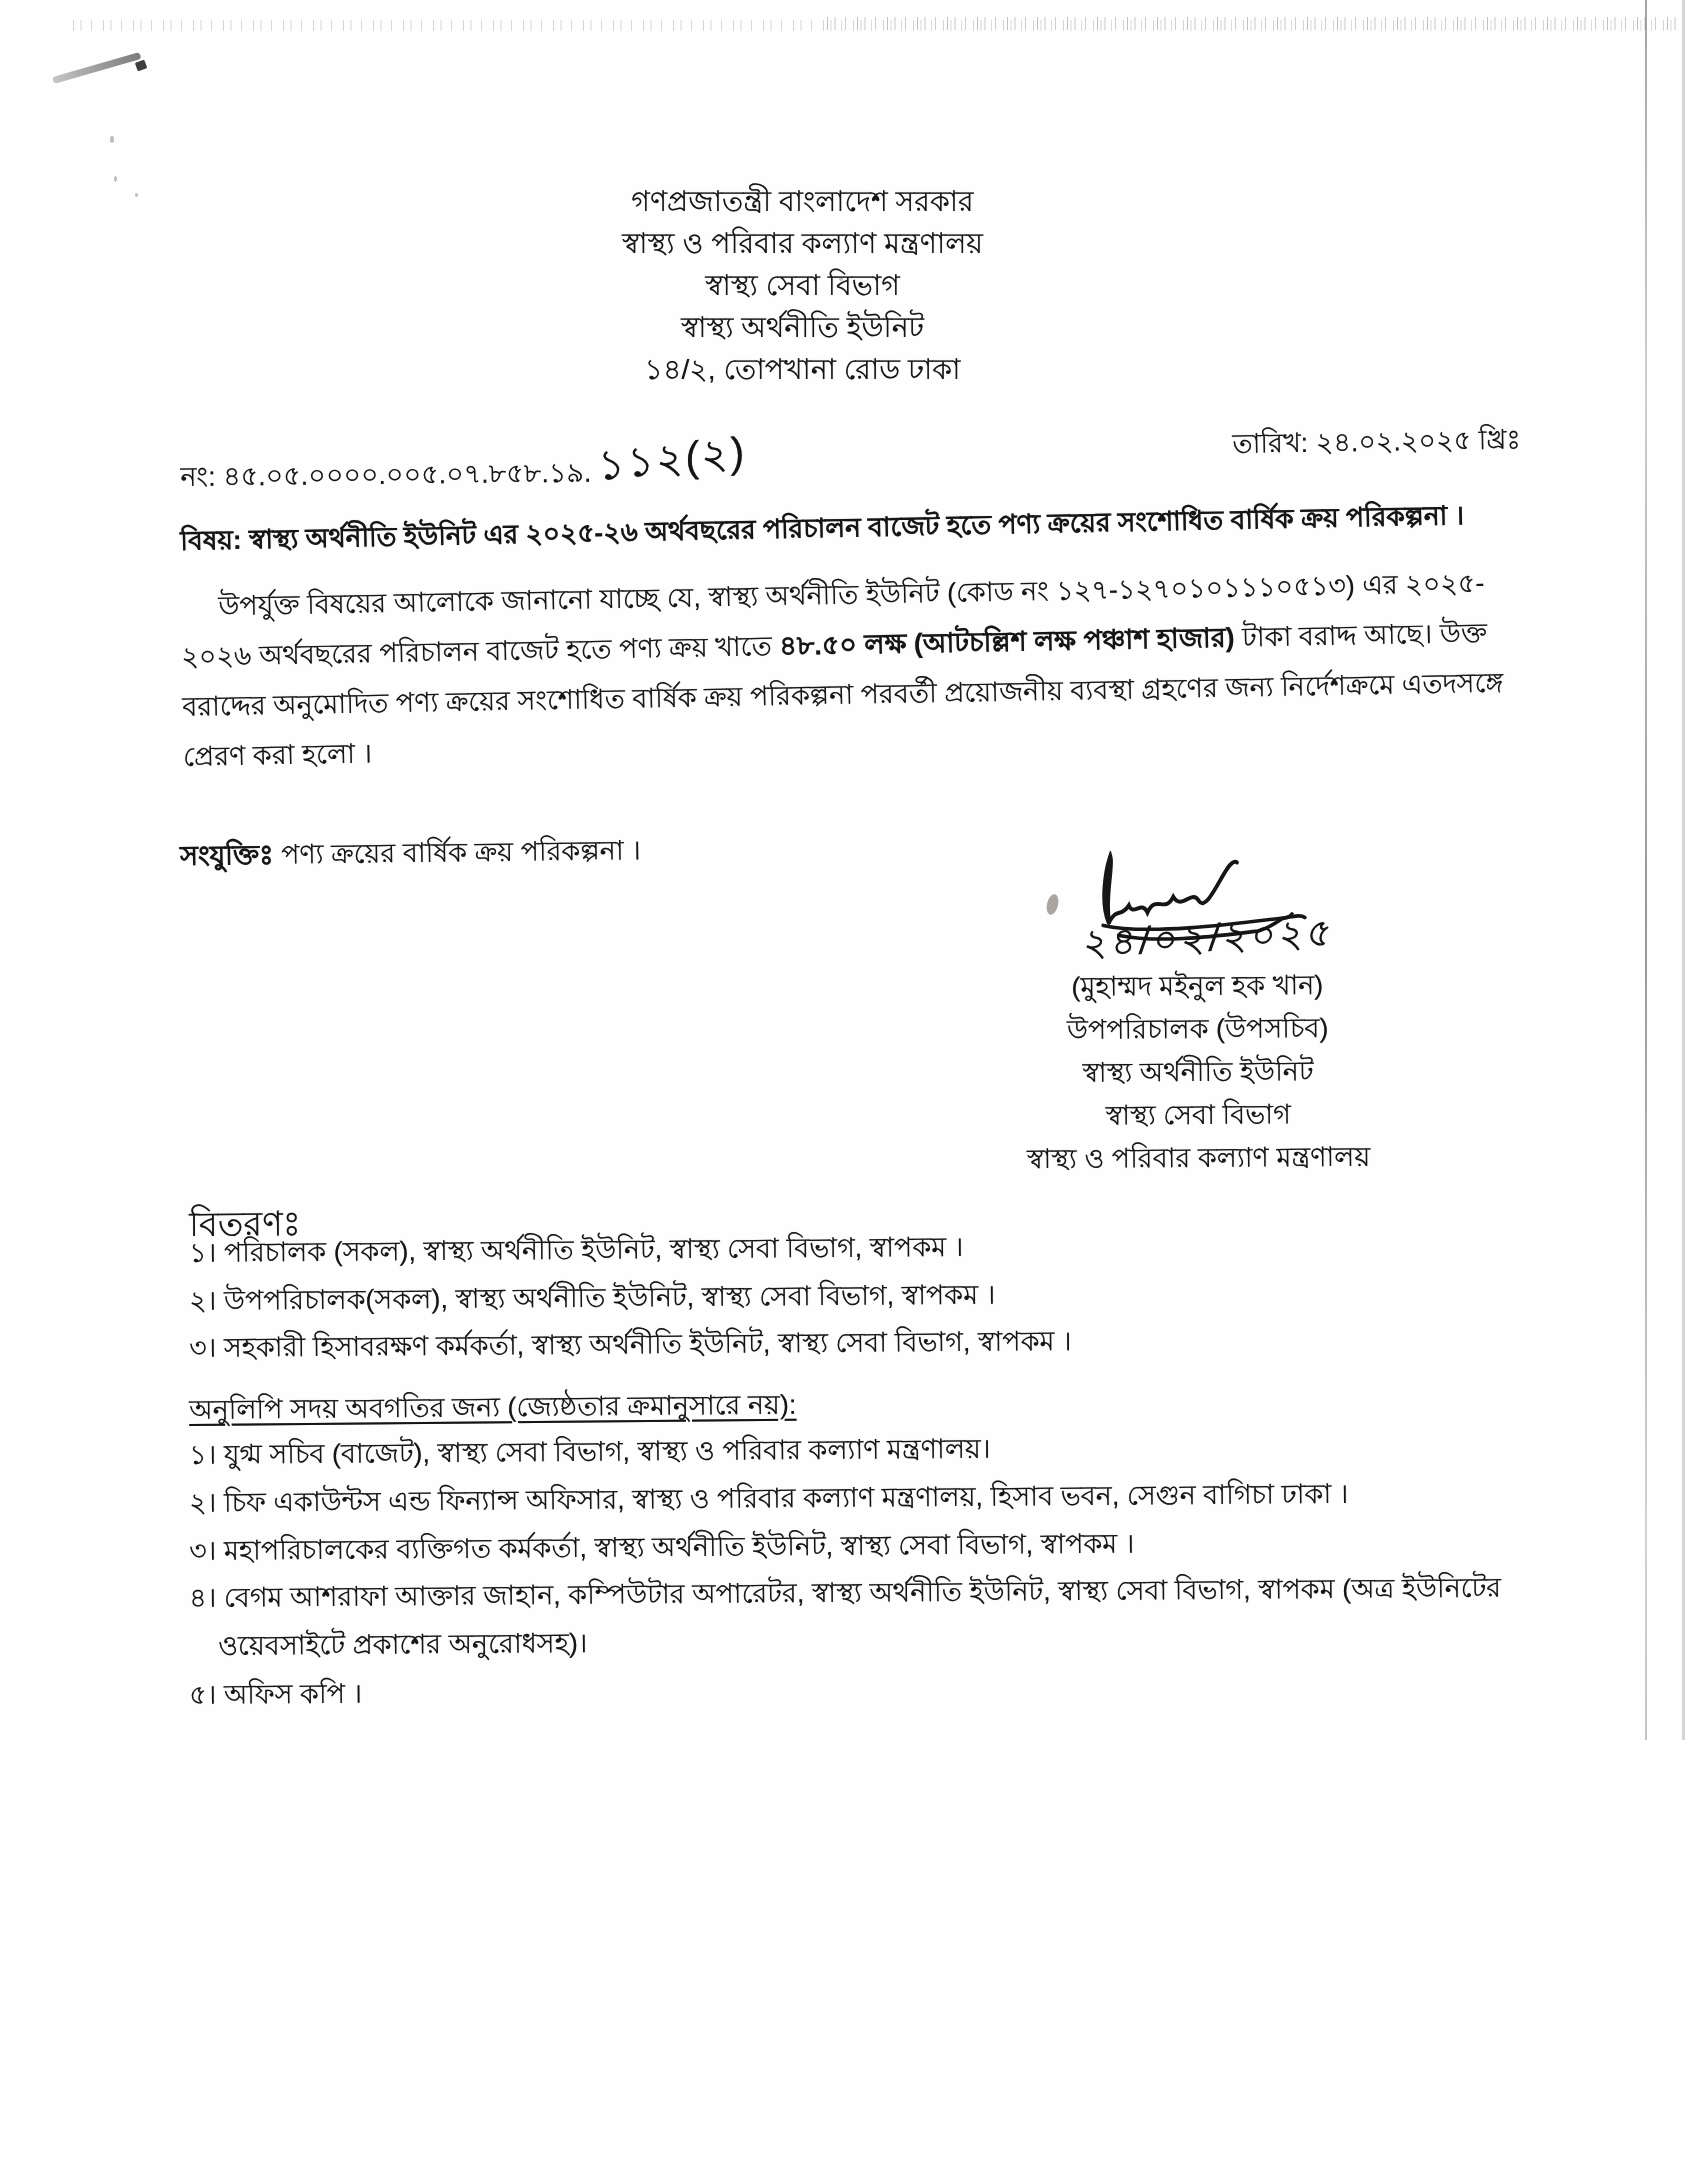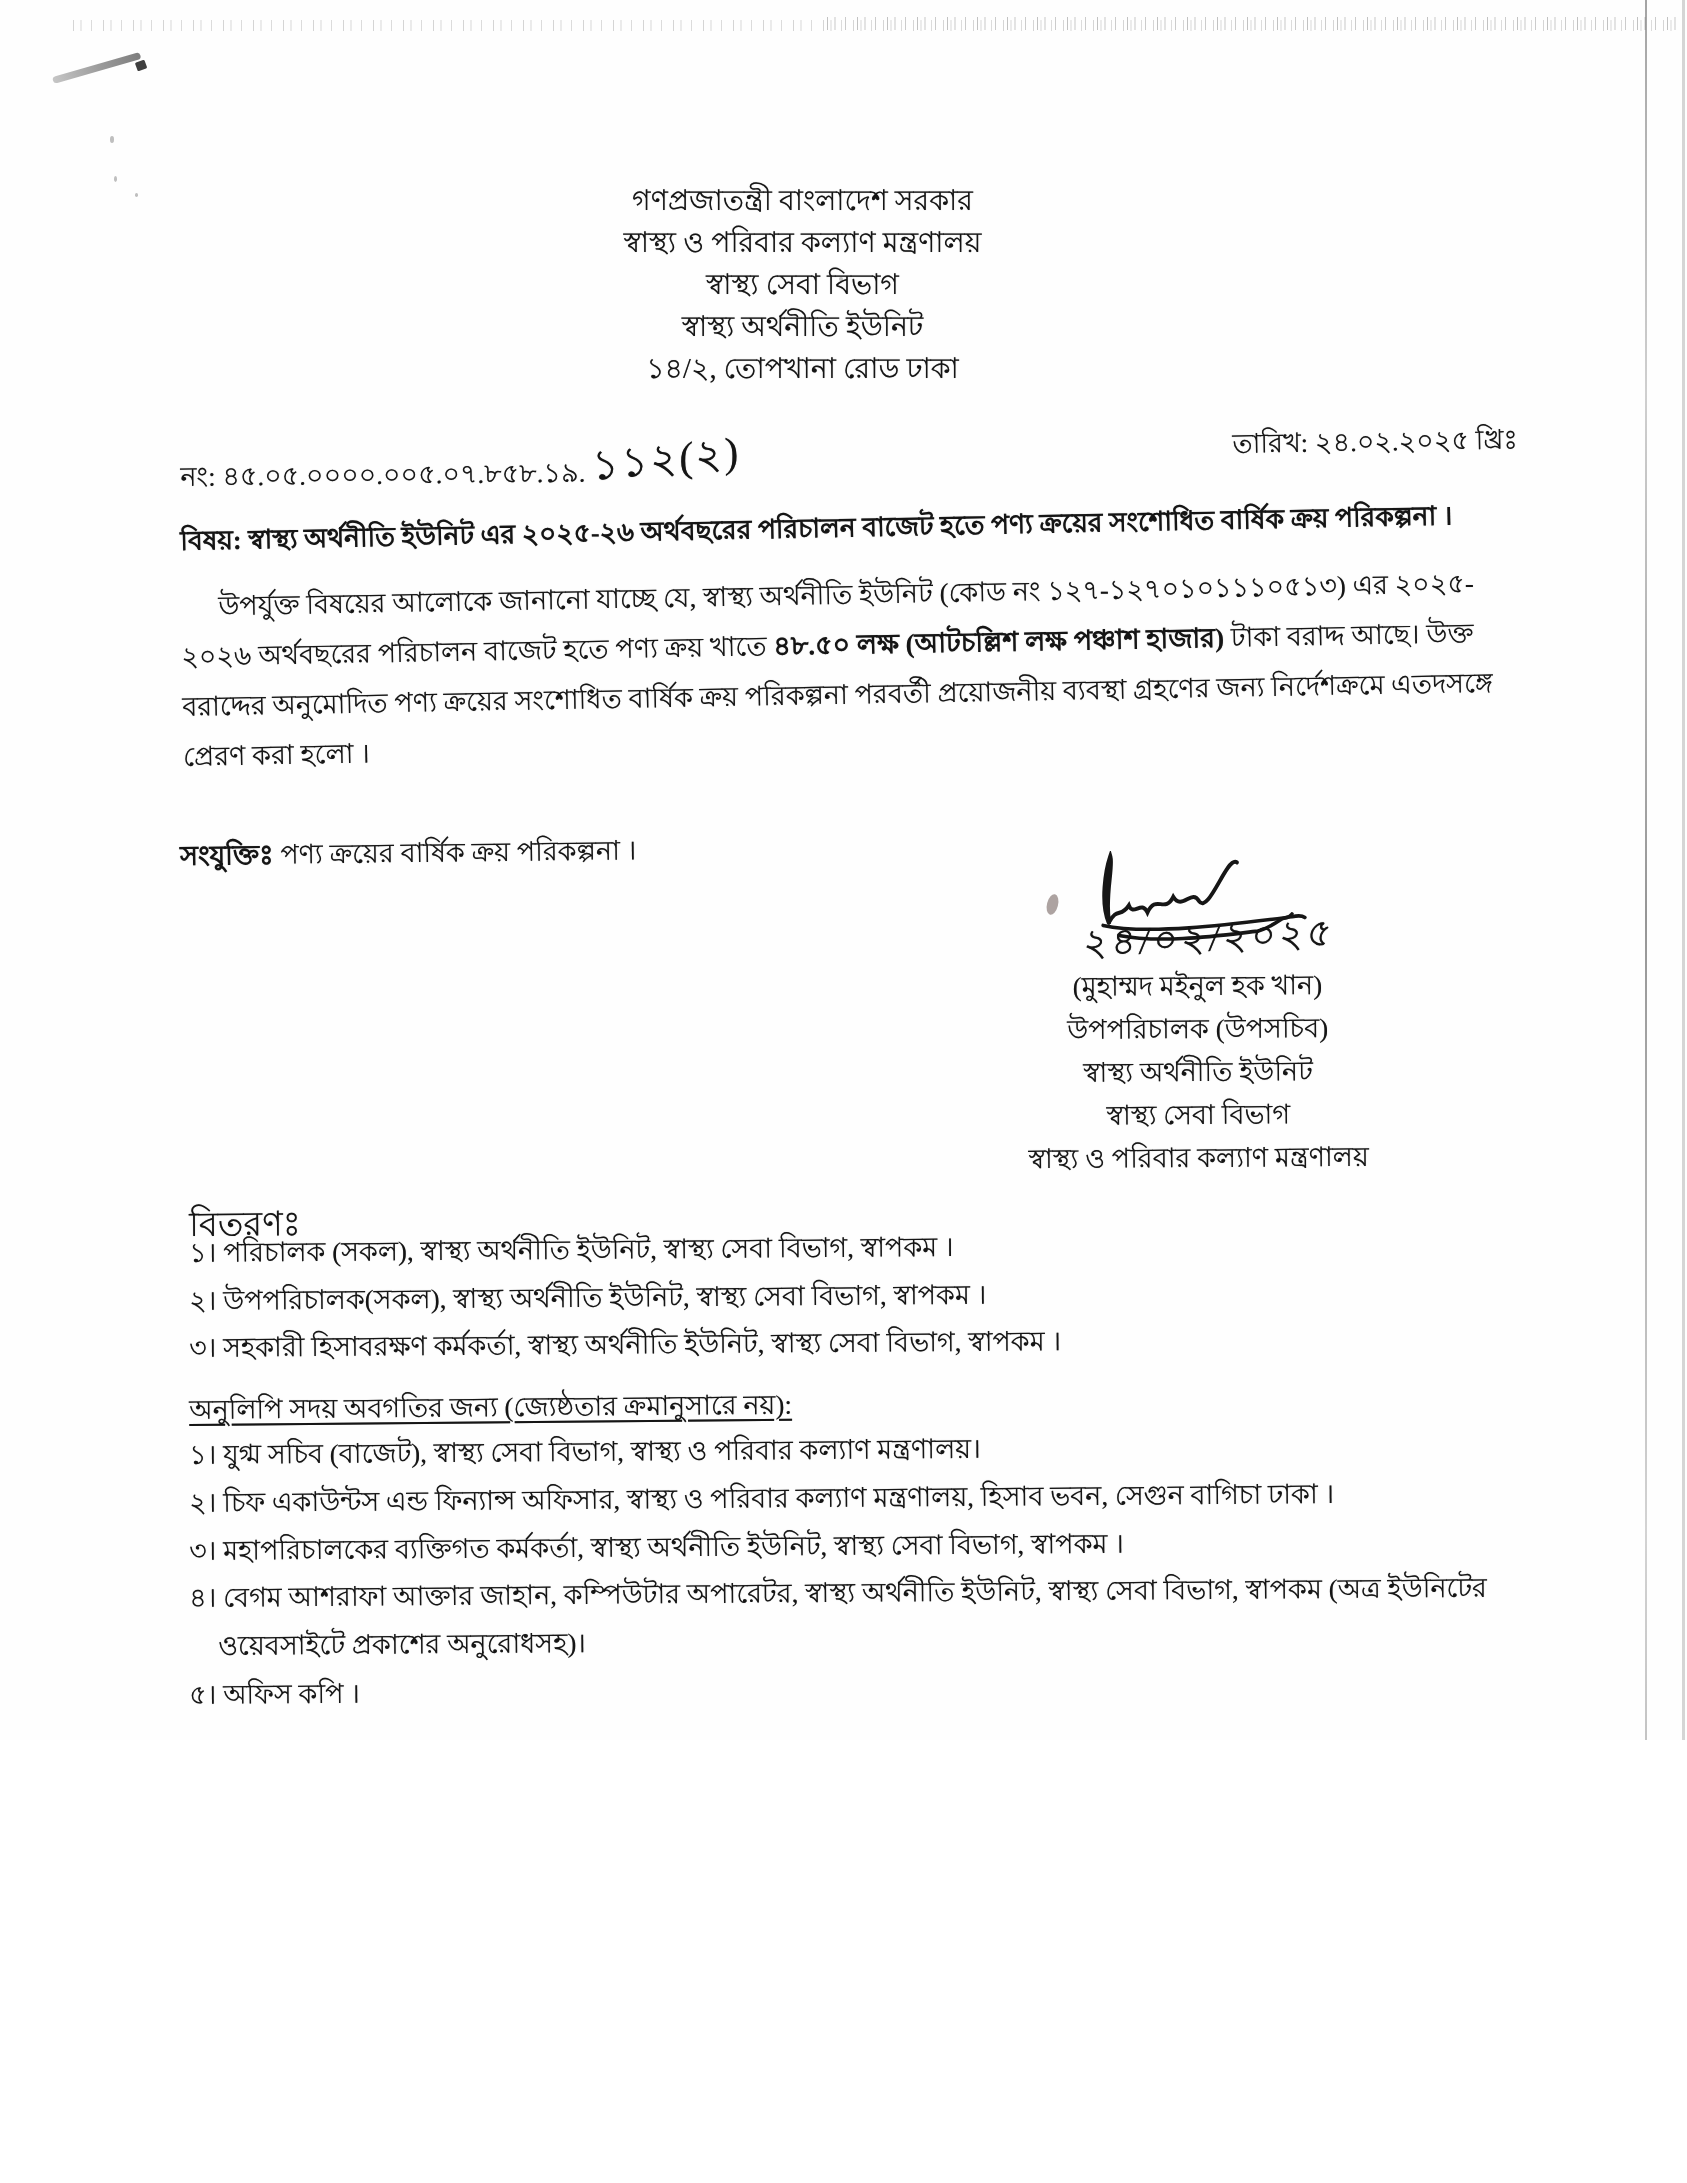--- a/index.html
+++ b/index.html
@@ -1,21 +1,21 @@
 <!DOCTYPE html>
 <html style="font-size:10.6px"><head>
 <meta charset="utf-8">
 <style>
   html,body{margin:0;padding:0;background:#fff;}
   #page{
     position:relative;
     width:1687px;height:1740px;
     background:#fefefe;
     overflow:hidden;
-    font-family:Liberation Serif, serif;
+    font-family:Liberation Sans, sans-serif;
     color:#151515;
   }
   .txt{ text-shadow:0 0 0.7px rgba(0,0,0,.5); white-space:nowrap; }
   .abs{ position:absolute; }
 
   
   .noise-band{
     position:absolute; left:73px; top:20px; width:1601px; height:10.6px;
     background:repeating-linear-gradient(90deg,
       rgba(40,40,40,.35) 0 1.3px, transparent 1.3px 7.3px,

